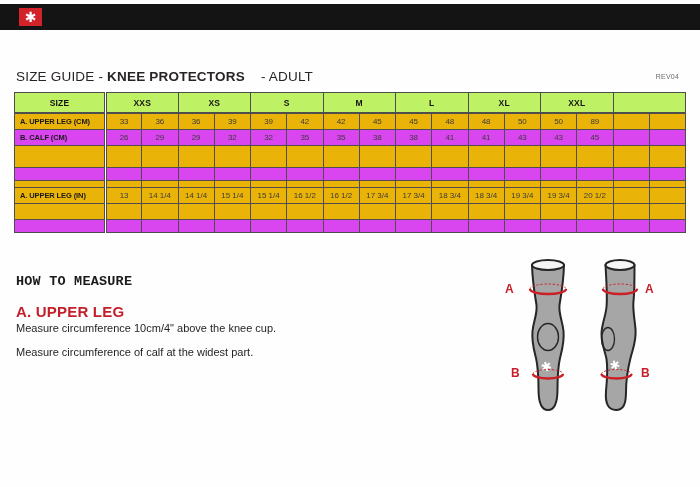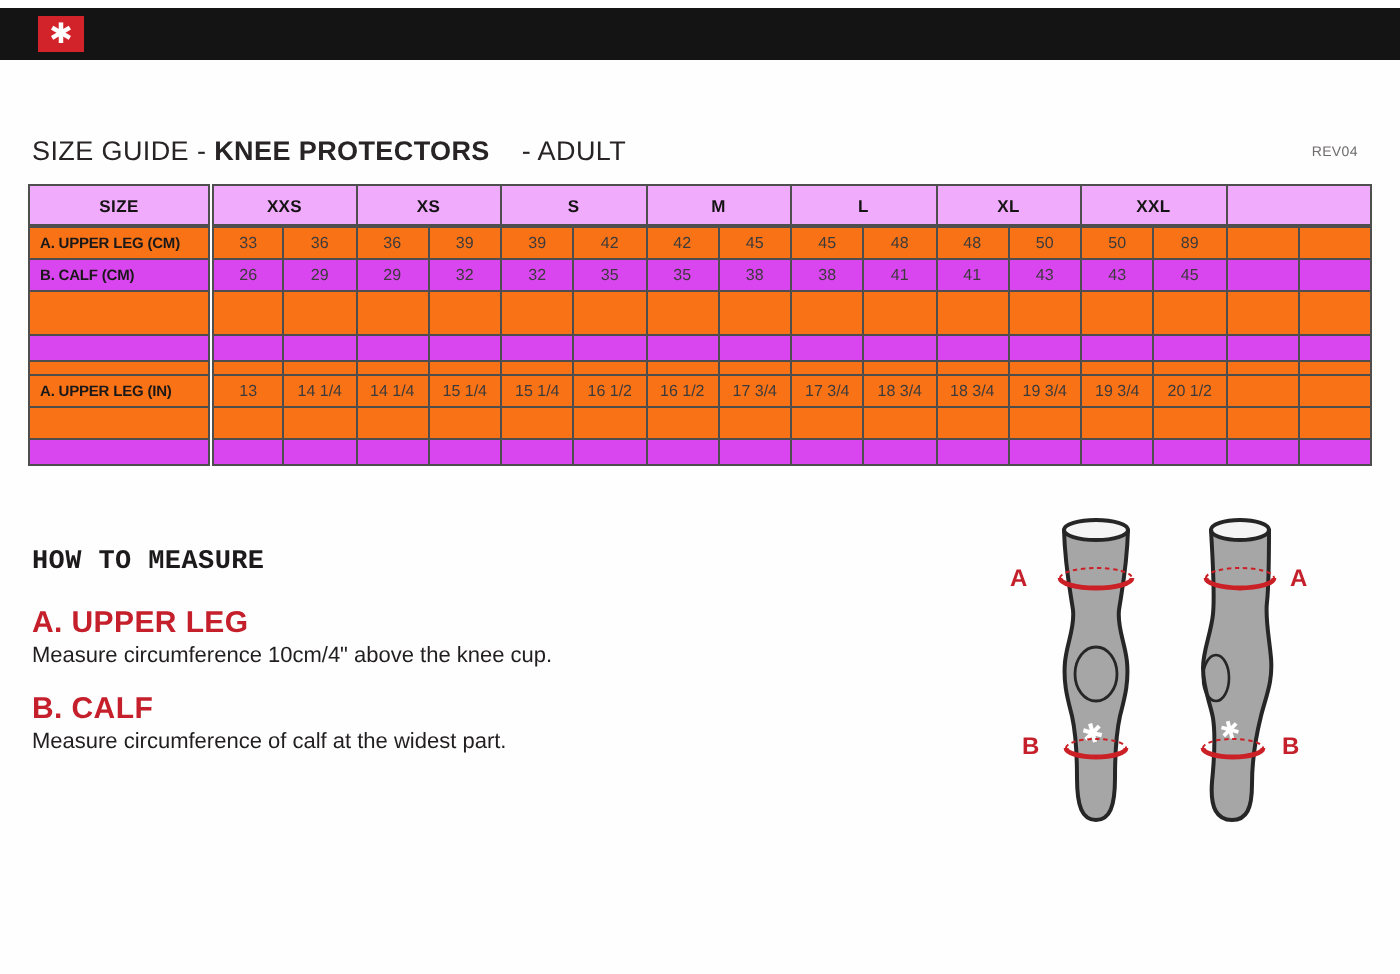--- a/index.html
+++ b/index.html
@@ -19,28 +19,28 @@
   .title .t-bold{font-weight:bold;}
   .title .t-suffix{margin-left:16px;}
   .rev{position:absolute;top:6px;right:5px;font-size:7px;color:#6f6b6c;letter-spacing:.2px;}
 
   
   .size-table{position:absolute;top:92px;left:14px;width:672px;border-collapse:collapse;
               table-layout:fixed;}
   .size-table th,.size-table td{border:1px solid #4e4e4e;padding:0;margin:0;
               text-align:center;vertical-align:middle;overflow:hidden;white-space:nowrap;}
   .size-table .col-label{width:91px;}
-  .header-row th{background:#f0abfc;height:19px;font-size:8.5px;font-weight:bold;color:#161314;
+  .header-row th{background:#bef264;height:19px;font-size:8.5px;font-weight:bold;color:#161314;
               border-bottom:2px solid #4e4e4e;letter-spacing:.2px;}
   .corner-cell{border-right:3px double #4e4e4e !important;}
   .label-cell{text-align:left !important;padding-left:5px !important;font-weight:bold;
               font-size:7.5px;color:#1b1819;border-right:3px double #4e4e4e !important;
               letter-spacing:-.1px;}
   .val-cell{font-size:8px;color:#3c3a3b;}
-  .row-white{background:#f97316;}
+  .row-white{background:#eab308;}
   .row-gray{background:#d946ef;}
   .row-normal{height:16px;}
   .row-tall{height:22px;}
   .row-short{height:13px;}
   .row-thin{height:7px;}
 
   
   .htm{position:absolute;left:16px;top:274px;width:460px;color:#1d1a1b;}
   .htm-heading{font-size:13.5px;font-weight:bold;letter-spacing:.2px;margin:0 0 14px 0;font-family:Liberation Mono, monospace;}
   .htm-section{margin:0 0 10px 0;}
@@ -263,21 +263,20 @@
       </tbody>
     </table>
 
   <div class="htm">
     <div class="htm-heading">HOW TO MEASURE</div>
     <div class="htm-section">
       <div class="htm-label">A. UPPER LEG</div>
       <div class="htm-text">Measure circumference 10cm/4" above the knee cup.</div>
     </div>
     <div class="htm-section">
-      <div class="htm-label">B. CALF</div>
       <div class="htm-text">Measure circumference of calf at the widest part.</div>
     </div>
   </div>
 
   <div class="diagram">
 
     <svg class="knee-svg knee-front" viewBox="0 0 58 158">
       <path d="M13,8
         C13.5,26 16,38 17.5,48 C18.5,57 14.5,64 13.5,74 C12.5,85 15,93 17,101
         C19,110 19.5,122 19.5,132 C19.5,146 22,153 29,153 C36,153 38.5,146 38.5,132

